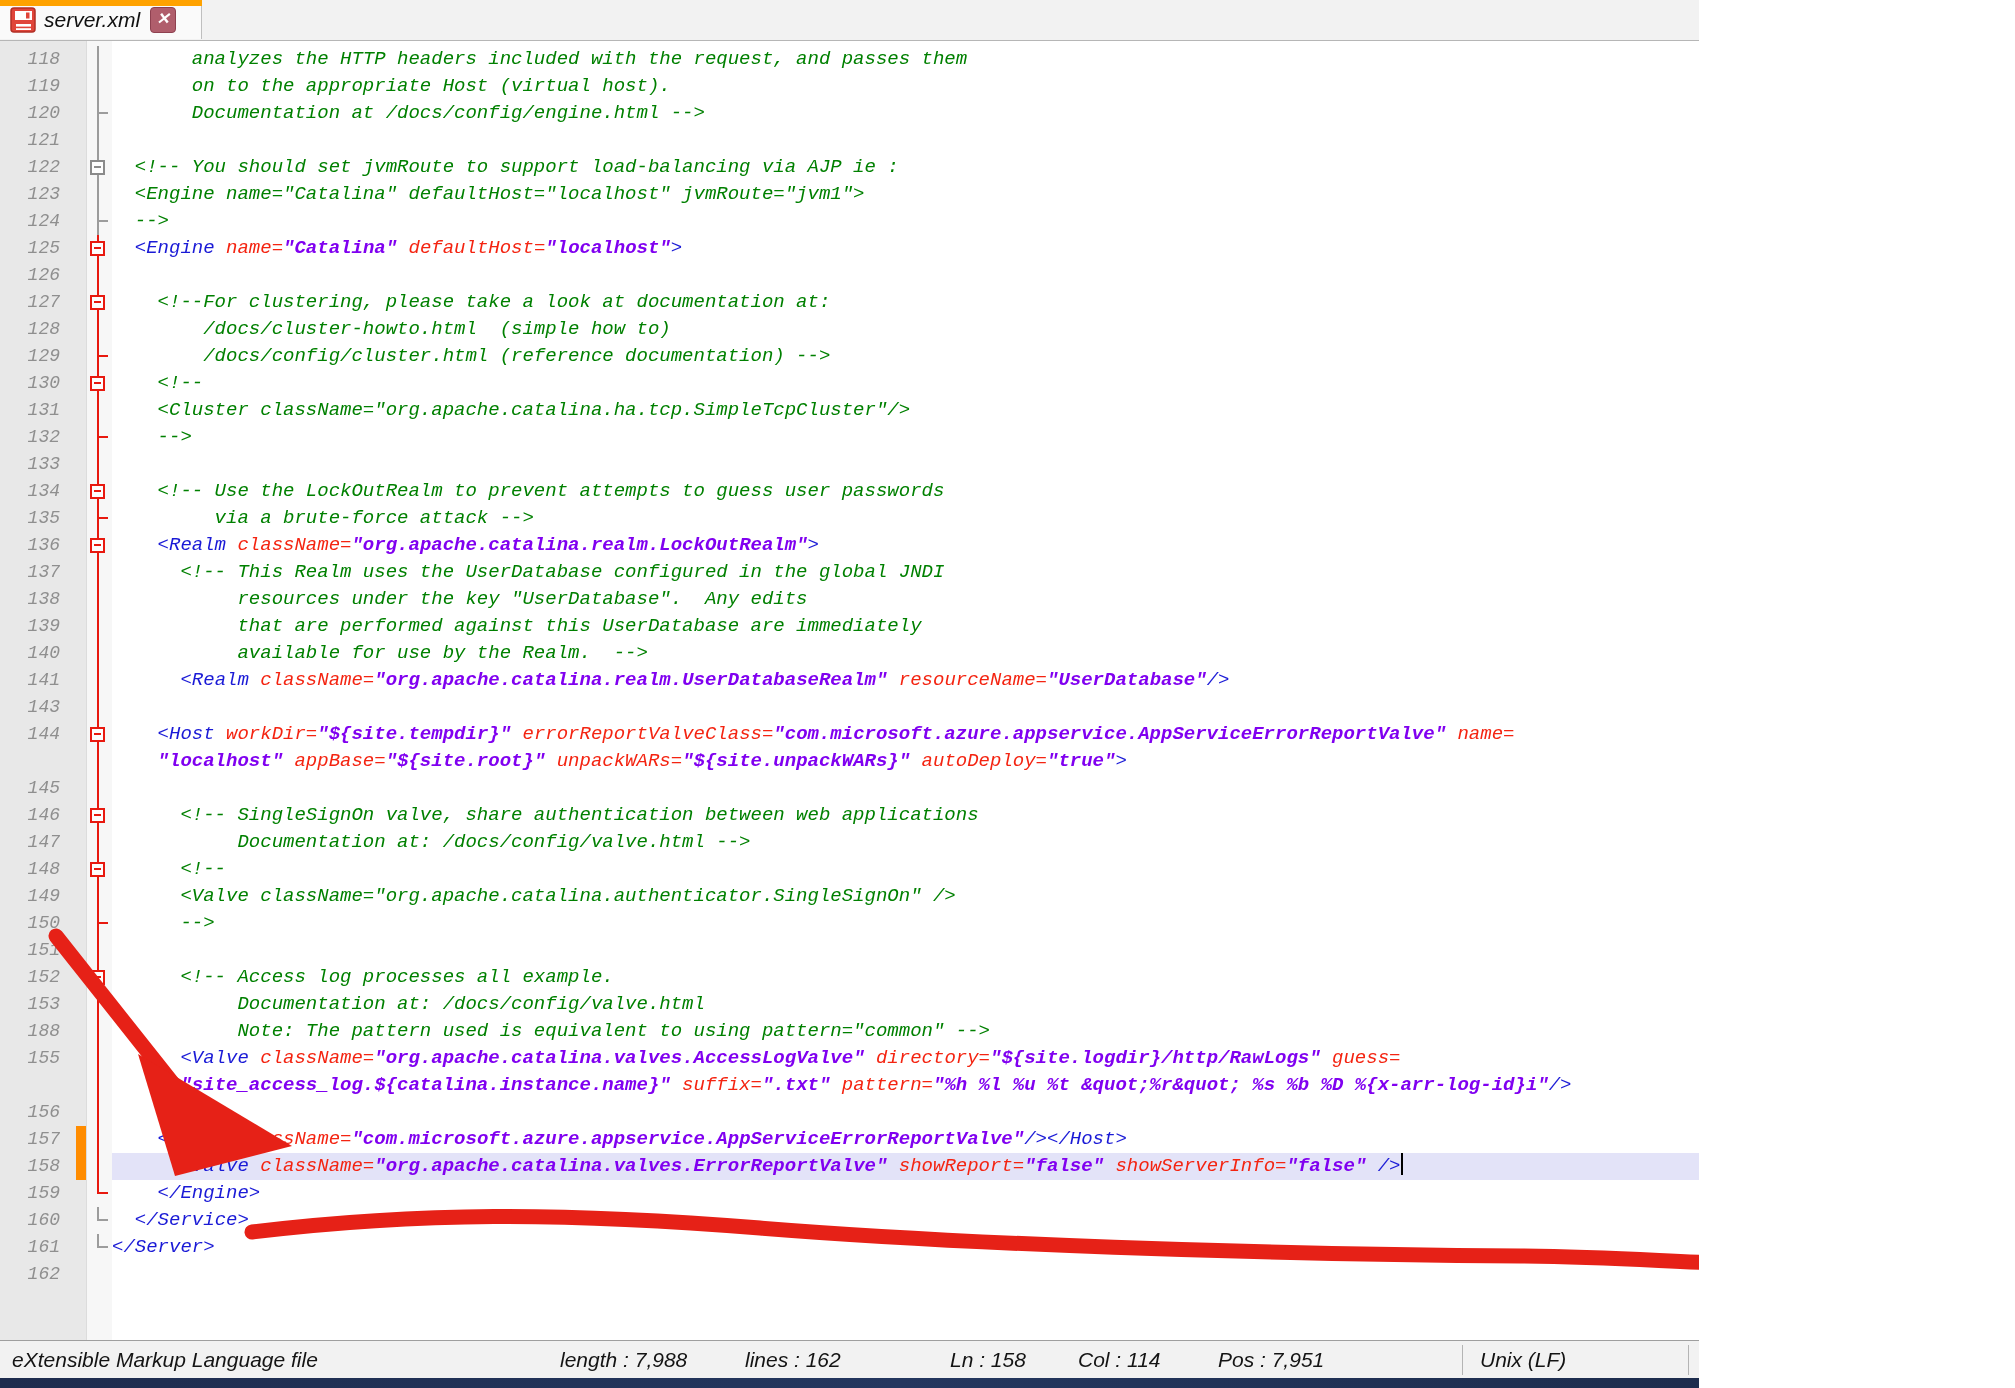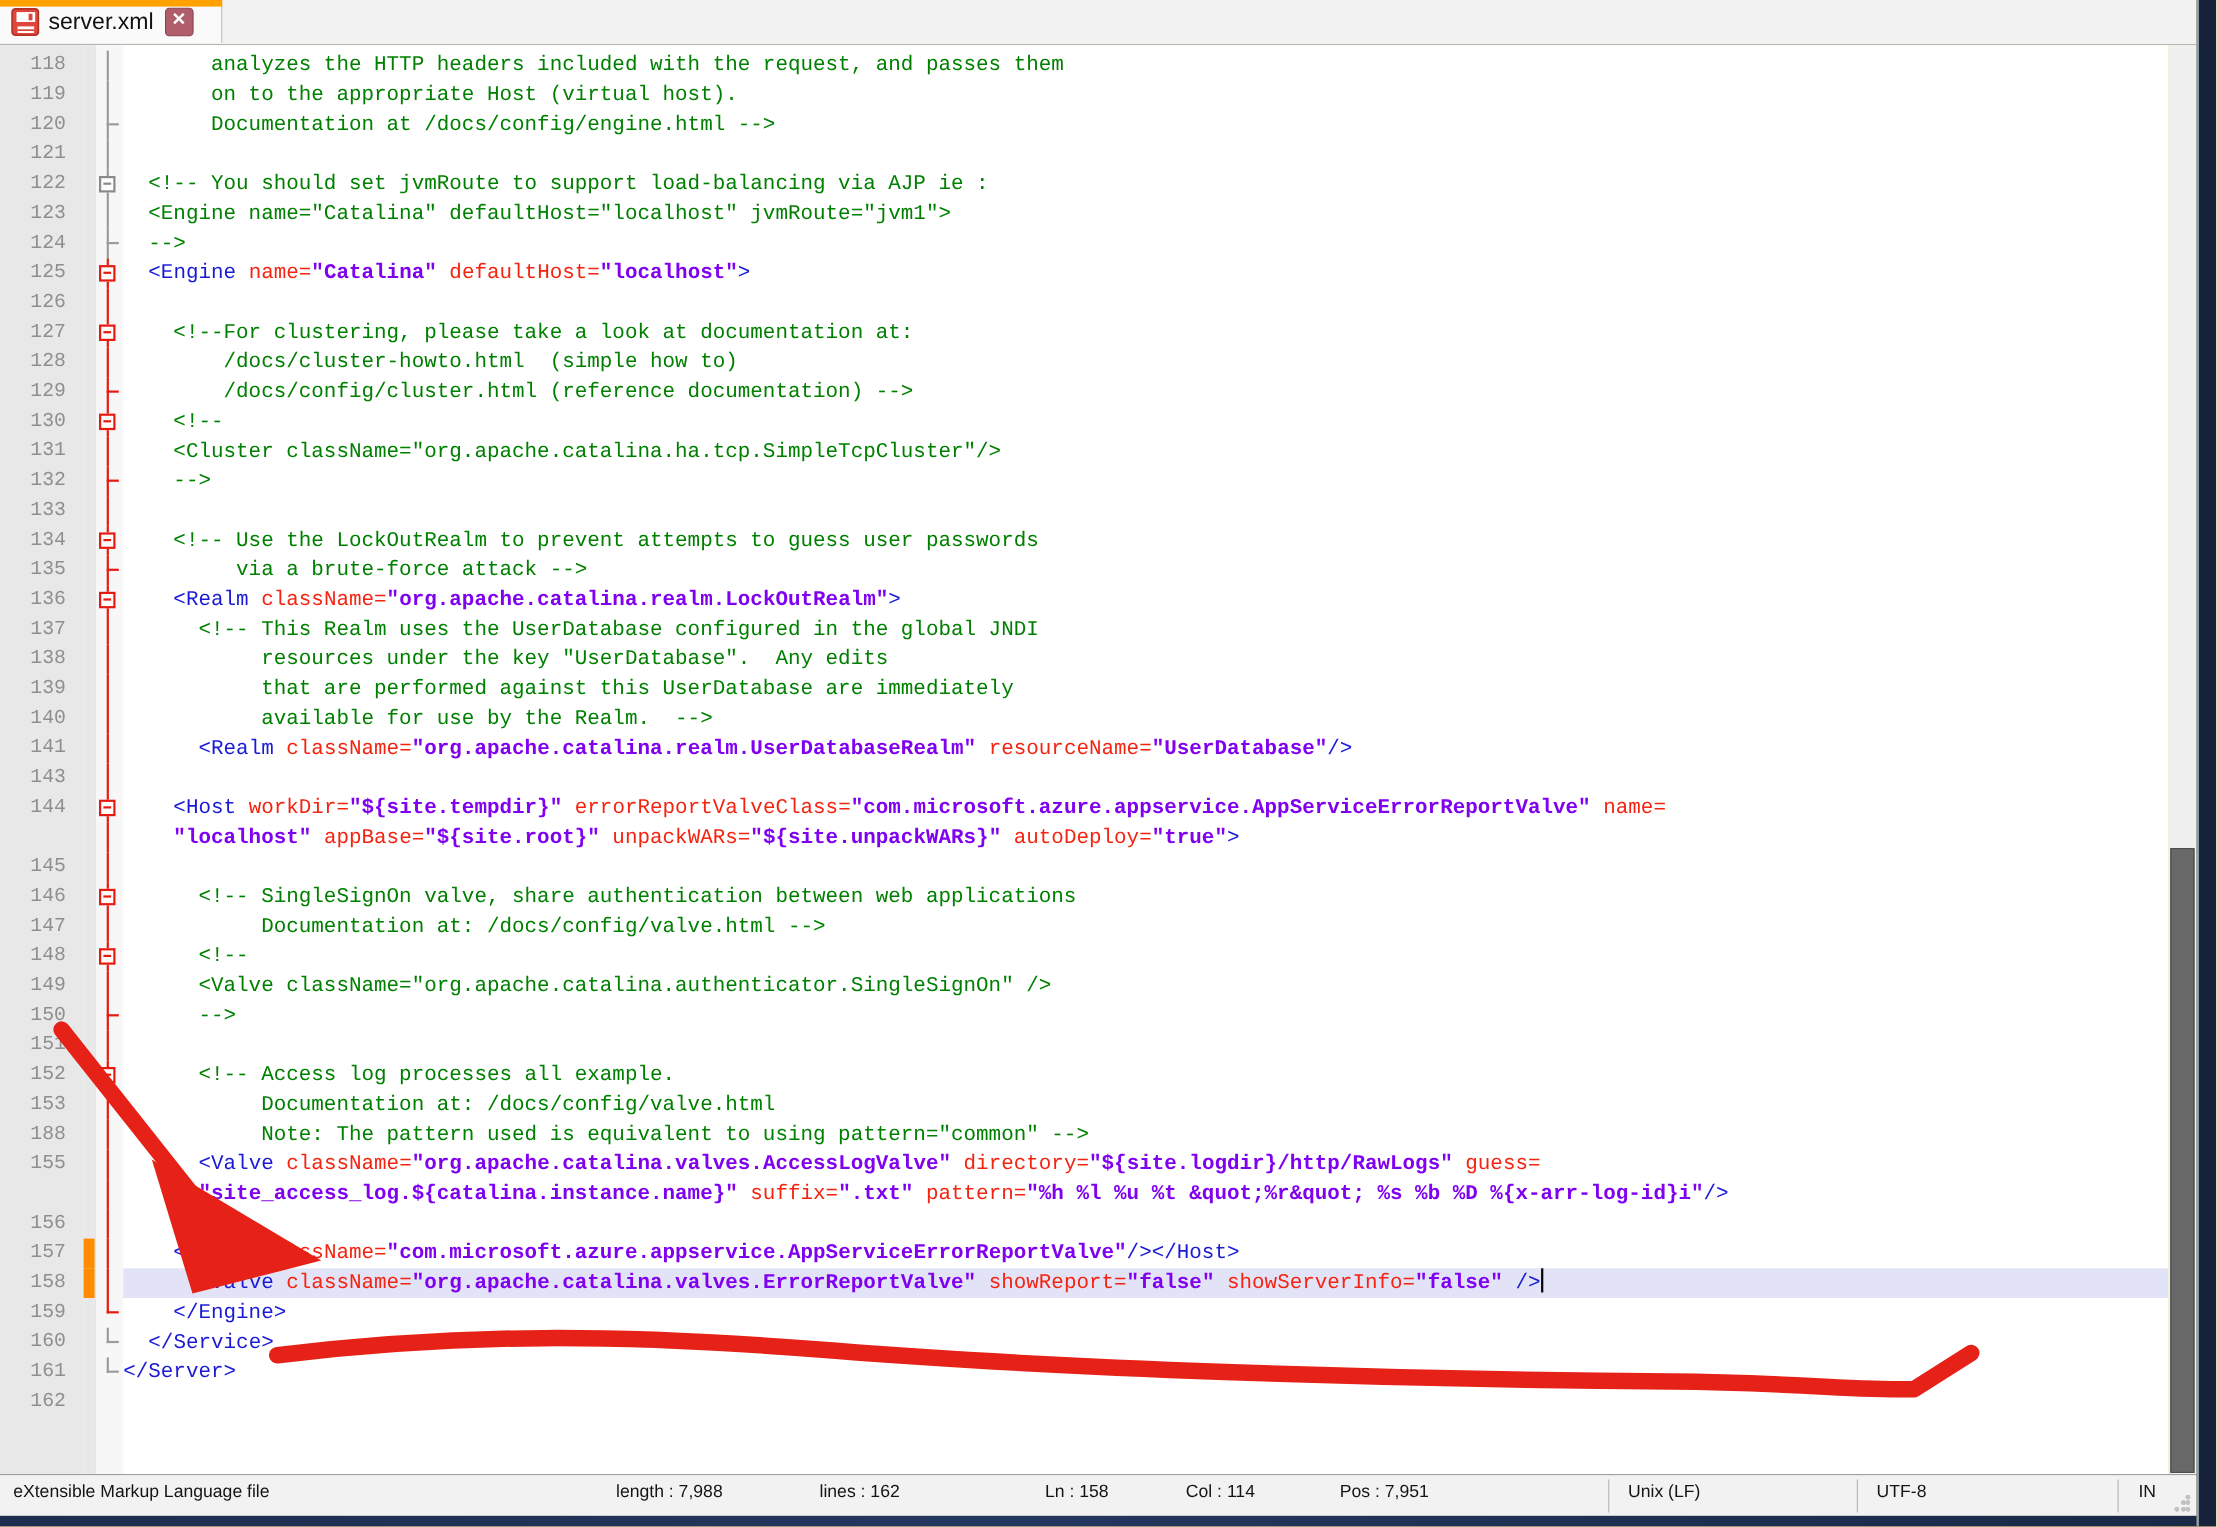--- a/index.html
+++ b/index.html
@@ -1,17 +1,17 @@
 <!DOCTYPE html>
 <html><head>
 <meta charset="utf-8">
 <style>
   html,body{margin:0;padding:0;background:#fff;}
-  .screen{position:relative;width:2015px;height:1388px;overflow:hidden;
-          font-family:"Liberation Sans",sans-serif;background:#fde047;}
+  .screen{position:relative;width:1699px;height:1388px;overflow:hidden;
+          font-family:"Liberation Sans",sans-serif;background:#3b82f6;font-style:italic;}
 
   
   .tabbar{position:absolute;left:0;top:0;width:1997px;height:40px;background:#f2f2f2;
           border-bottom:1px solid #b6b6b6;}
   .tab{position:absolute;left:0;top:0;width:202px;height:39px;background:#fafafa;
        border-right:1px solid #bfbfbf;display:flex;align-items:center;gap:8px;padding-left:10px;box-sizing:border-box;}
   .tab-orange{position:absolute;left:0;top:0;width:202px;height:6px;background:#ffa200;}
   .tab-label{font-size:21px;color:#111;}
   .tab-close{width:24px;height:24px;background:#b05e6c;border:1px solid #8e4150;border-radius:4px;
              color:#fff;font-weight:bold;font-size:16px;line-height:22px;text-align:center;margin-left:2px;}
@@ -50,21 +50,21 @@
   .vl{color:#8000f0;font-weight:bold;}
   .tx{color:#000;}
   .caret{display:inline-block;width:2px;height:22px;background:#000;vertical-align:-4px;}
 
   
   .vscroll{position:absolute;left:1971px;top:41px;width:26px;height:1299px;background:#f0f0f0;}
   .vthumb{position:absolute;left:2px;width:22px;top:730px;height:568px;background:#686868;border:1px solid #4a4a4a;box-sizing:border-box;}
 
   
   .statusbar{position:absolute;left:0;top:1340px;width:1997px;height:38px;background:#f2f2f2;
-             border-top:1px solid #9f9f9f;font-size:16px;color:#141414;}
+             border-top:1px solid #9f9f9f;font-size:21px;color:#141414;}
   .sitem{position:absolute;top:7px;white-space:pre;}
   .ssep{position:absolute;top:4px;height:30px;width:1px;background:#b4b4b4;}
   .grip{position:absolute;left:1976px;top:18px;width:16px;height:16px;
         background:radial-gradient(circle at 3px 13px,#c2c2c2 2px,transparent 2.5px),
                    radial-gradient(circle at 9px 13px,#c2c2c2 2px,transparent 2.5px),
                    radial-gradient(circle at 13px 13px,#c2c2c2 2px,transparent 2.5px),
                    radial-gradient(circle at 9px 7px,#c2c2c2 2px,transparent 2.5px),
                    radial-gradient(circle at 13px 7px,#c2c2c2 2px,transparent 2.5px),
                    radial-gradient(circle at 13px 2px,#c2c2c2 2px,transparent 2.5px);}
 

